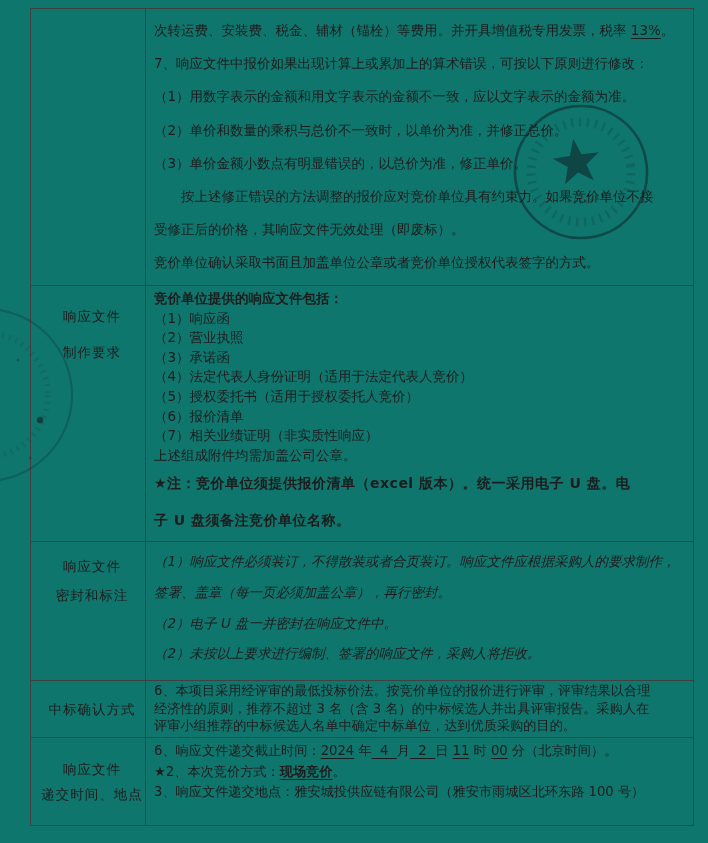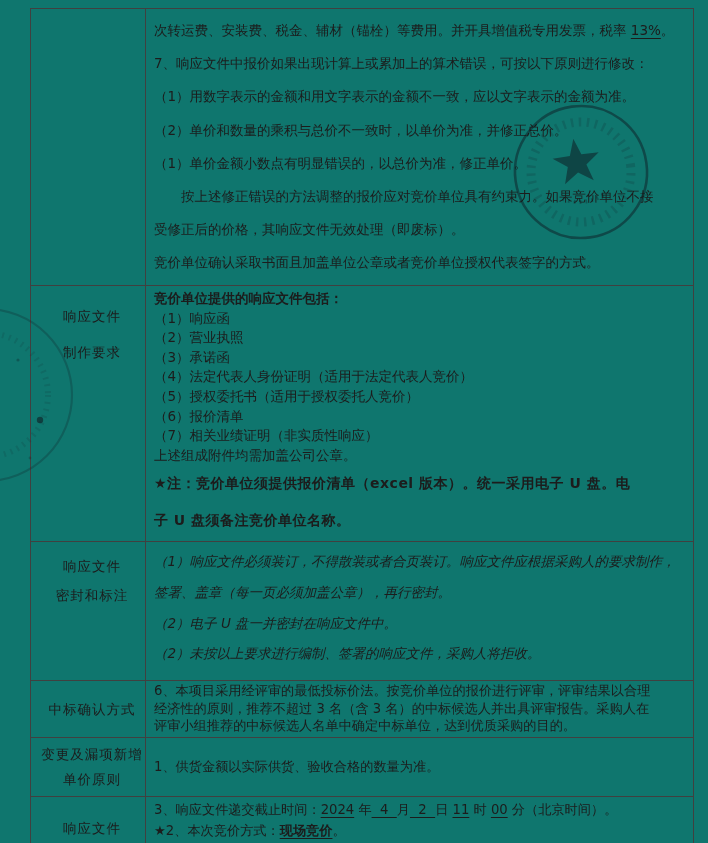--- a/index.html
+++ b/index.html
@@ -82,21 +82,21 @@
       <col style="width:548px">
     </colgroup>
     <tbody id="table-body">
         <tr class="r0">
           <td class="label"></td>
           <td class="content">
             <div class="line"><span>次转运费、安装费、税金、辅材（锚栓）等费用。并开具增值税专用发票，税率 </span><span class="u">13%</span><span>。</span></div>
             <div class="line"><span>7、响应文件中报价如果出现计算上或累加上的算术错误，可按以下原则进行修改：</span></div>
             <div class="line"><span>（1）用数字表示的金额和用文字表示的金额不一致，应以文字表示的金额为准。</span></div>
             <div class="line"><span>（2）单价和数量的乘积与总价不一致时，以单价为准，并修正总价。</span></div>
-            <div class="line"><span>（1）单价金额小数点有明显错误的，以总价为准，修正单价。</span></div>
+            <div class="line"><span>（3）单价金额小数点有明显错误的，以总价为准，修正单价。</span></div>
             <div class="line"><span>　　按上述修正错误的方法调整的报价应对竞价单位具有约束力。如果竞价单位不接</span></div>
             <div class="line"><span>受修正后的价格，其响应文件无效处理（即废标）。</span></div>
             <div class="line"><span>竞价单位确认采取书面且加盖单位公章或者竞价单位授权代表签字的方式。</span></div>
           </td>
         </tr>
         <tr class="r1">
           <td class="label">
             <div class="lab-line">响应文件</div>
             <div class="lab-line">制作要求</div>
           </td>
@@ -129,36 +129,27 @@
         <tr class="r3">
           <td class="label">
             <div class="lab-line">中标确认方式</div>
           </td>
           <td class="content">
             <div class="line"><span>6、本项目采用经评审的最低投标价法。按竞价单位的报价进行评审，评审结果以合理</span></div>
             <div class="line"><span>经济性的原则，推荐不超过 3 名（含 3 名）的中标候选人并出具评审报告。采购人在</span></div>
             <div class="line"><span>评审小组推荐的中标候选人名单中确定中标单位，达到优质采购的目的。</span></div>
           </td>
         </tr>
-        <tr class="r4">
-          <td class="label">
-            <div class="lab-line">变更及漏项新增</div>
-            <div class="lab-line">单价原则</div>
-          </td>
-          <td class="content">
-            <div class="line"><span>1、供货金额以实际供货、验收合格的数量为准。</span></div>
-          </td>
-        </tr>
         <tr class="r5">
           <td class="label">
             <div class="lab-line">响应文件</div>
             <div class="lab-line">递交时间、地点</div>
           </td>
           <td class="content">
-            <div class="line"><span>3、响应文件递交截止时间：</span><span class="u">2024</span><span> 年</span><span class="u">  4  </span><span>月</span><span class="u">  2  </span><span>日 </span><span class="u">11</span><span> 时 </span><span class="u">00</span><span> 分（北京时间）。</span></div>
+            <div class="line"><span>6、响应文件递交截止时间：</span><span class="u">2024</span><span> 年</span><span class="u">  4  </span><span>月</span><span class="u">  2  </span><span>日 </span><span class="u">11</span><span> 时 </span><span class="u">00</span><span> 分（北京时间）。</span></div>
             <div class="line"><span>★2、本次竞价方式：</span><span class="u b">现场竞价</span><span>。</span></div>
             <div class="line"><span>3、响应文件递交地点：雅安城投供应链有限公司（雅安市雨城区北环东路 100 号）</span></div>
           </td>
         </tr>
       </tbody>
   </table>
 
   <svg id="seal-right" class="stamp" width="156" height="152" viewBox="0 0 156 152">
     <g transform="rotate(-8 78 74)">
       <circle cx="78" cy="74" r="66" fill="none" stroke="rgba(206,62,82,0.50)" stroke-width="2.6"></circle>

